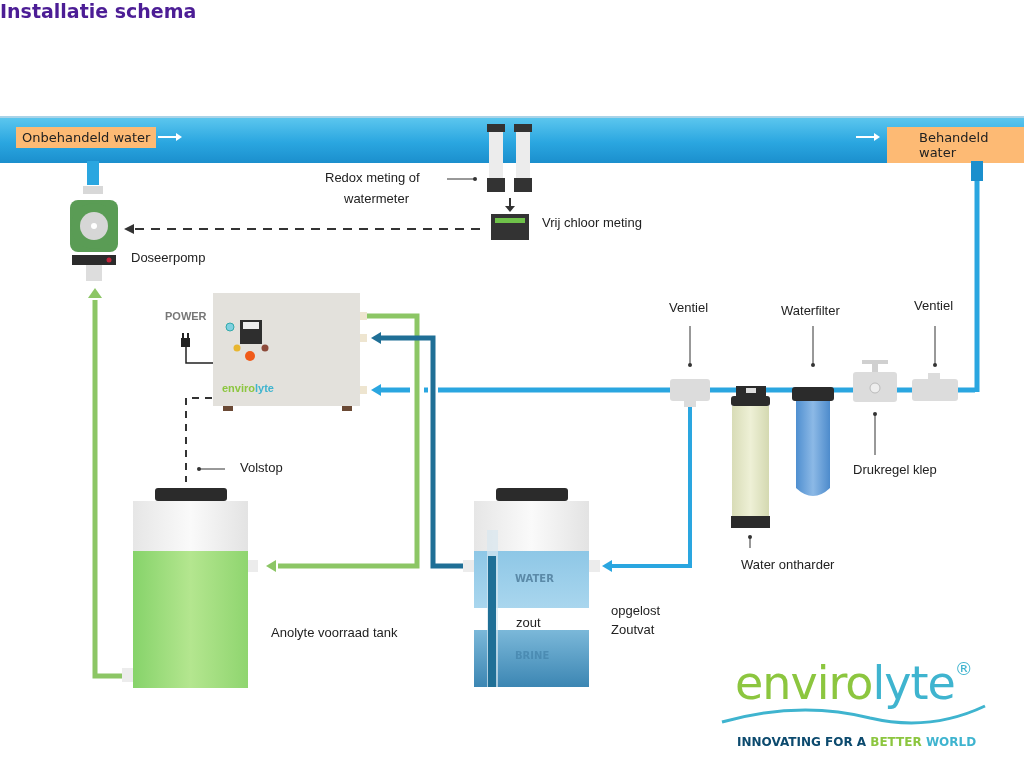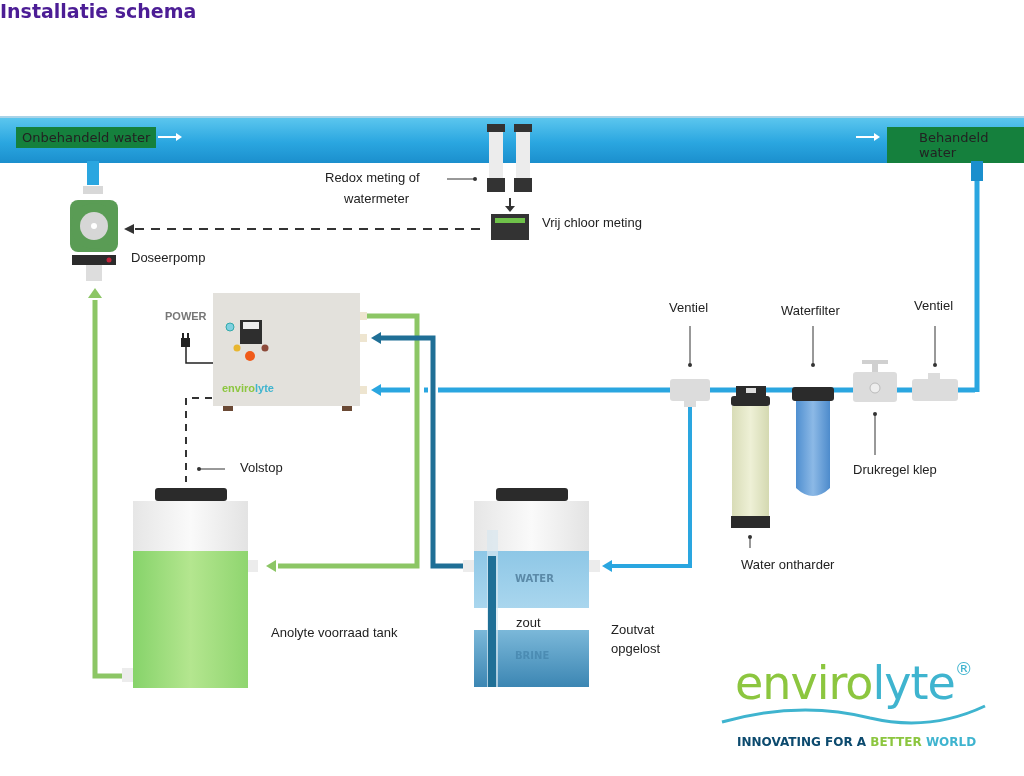--- a/index.html
+++ b/index.html
@@ -1,21 +1,21 @@
 <!DOCTYPE html>
 <html><head>
 <meta charset="utf-8">
 <style>
   html,body{margin:0;padding:0;background:#fff;}
   body{width:1024px;height:776px;position:relative;overflow:hidden;font-family:"DejaVu Sans","Liberation Sans",sans-serif;}
   .abs{position:absolute;}
   .lbl{position:absolute;font-size:13px;color:#222;white-space:nowrap;font-family:Liberation Sans, sans-serif;}
   #title{left:0;width:1010px;top:40px;text-align:left;font-size:19px;font-weight:bold;color:#4c1d95;font-family:"DejaVu Sans",sans-serif;}
   .mainpipe{left:0;top:116px;width:1024px;height:45px;background:linear-gradient(#5bc6ee,#2aa6e0 55%,#1b8fcd);border-top:2px solid #a9d3e8;}
-  .pipelabel{position:absolute;background:#15803d;font-size:13px;color:#222;padding:3px 6px;}
+  .pipelabel{position:absolute;background:#fdba74;font-size:13px;color:#222;padding:3px 6px;}
   svg text{font-family:"DejaVu Sans",sans-serif;}
 </style>
 </head>
 <body>
 
 <div id="title">Installatie schema</div>
 
 <div class="abs mainpipe"></div>
 <div class="pipelabel" style="left:16px;top:127px;">Onbehandeld water</div>
 <div class="pipelabel" style="left:887px;top:127px;padding-left:32px;">Behandeld water</div>
@@ -221,20 +221,20 @@
 <div class="lbl" style="left:222px;top:382px;font-size:11px;font-weight:bold;"><span style="color:#8cc63f;">enviro</span><span style="color:#3fb4cf;">lyte</span></div>
 <div class="lbl" style="left:240px;top:460px;">Volstop</div>
 <div class="lbl" style="left:271px;top:625px;">Anolyte voorraad tank</div>
 <div class="lbl" style="left:669px;top:300px;">Ventiel</div>
 <div class="lbl" style="left:781px;top:303px;text-align:right;">Waterfilter</div>
 <div class="lbl" style="left:914px;top:298px;">Ventiel</div>
 <div class="lbl" style="left:853px;top:462px;">Drukregel klep</div>
 <div class="lbl" style="left:741px;top:557px;">Water ontharder</div>
 <div class="lbl" style="left:516px;top:615px;">zout</div>
 <div class="lbl" style="left:611px;top:622px;">Zoutvat</div>
-<div class="lbl" style="left:611px;top:641px;">opgelost</div>
+<div class="lbl" style="left:611px;top:603px;">opgelost</div>
 
 <div class="abs" style="left:735px;top:660px;font-size:46px;font-family:'DejaVu Sans',sans-serif;letter-spacing:-1px;line-height:1;">
   <span style="color:#8cc63f;">enviro</span><span style="color:#3fb4cf;">lyte</span><span style="color:#3fb4cf;font-size:18px;vertical-align:top;">®</span>
 </div>
 <div class="abs" style="left:737px;top:735px;font-size:12px;font-weight:bold;font-family:'DejaVu Sans',sans-serif;">
   <span style="color:#0c4a6e;">INNOVATING FOR A </span><span style="color:#8cc63f;text-align:right;">BETTER</span><span style="color:#3fb4cf;"> WORLD</span>
 </div>
 
 </body></html>

